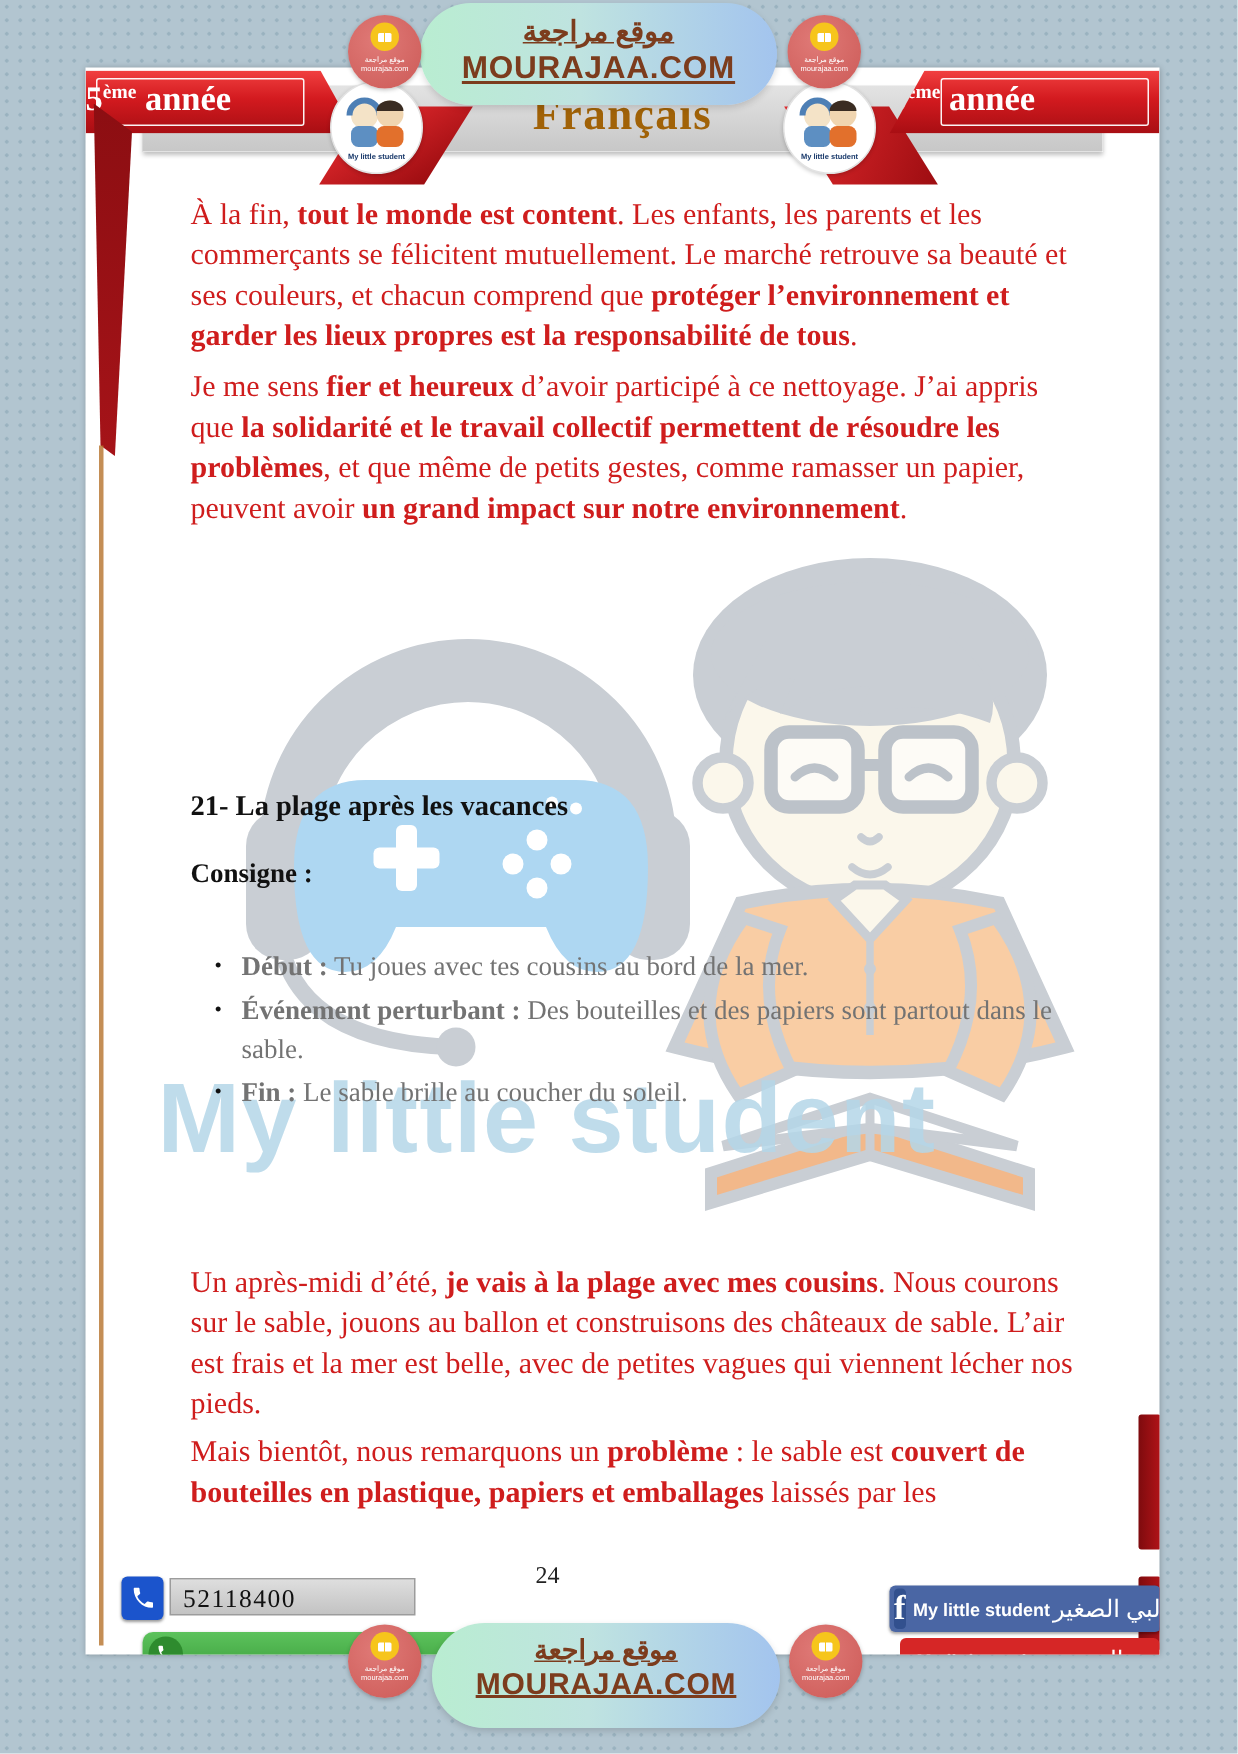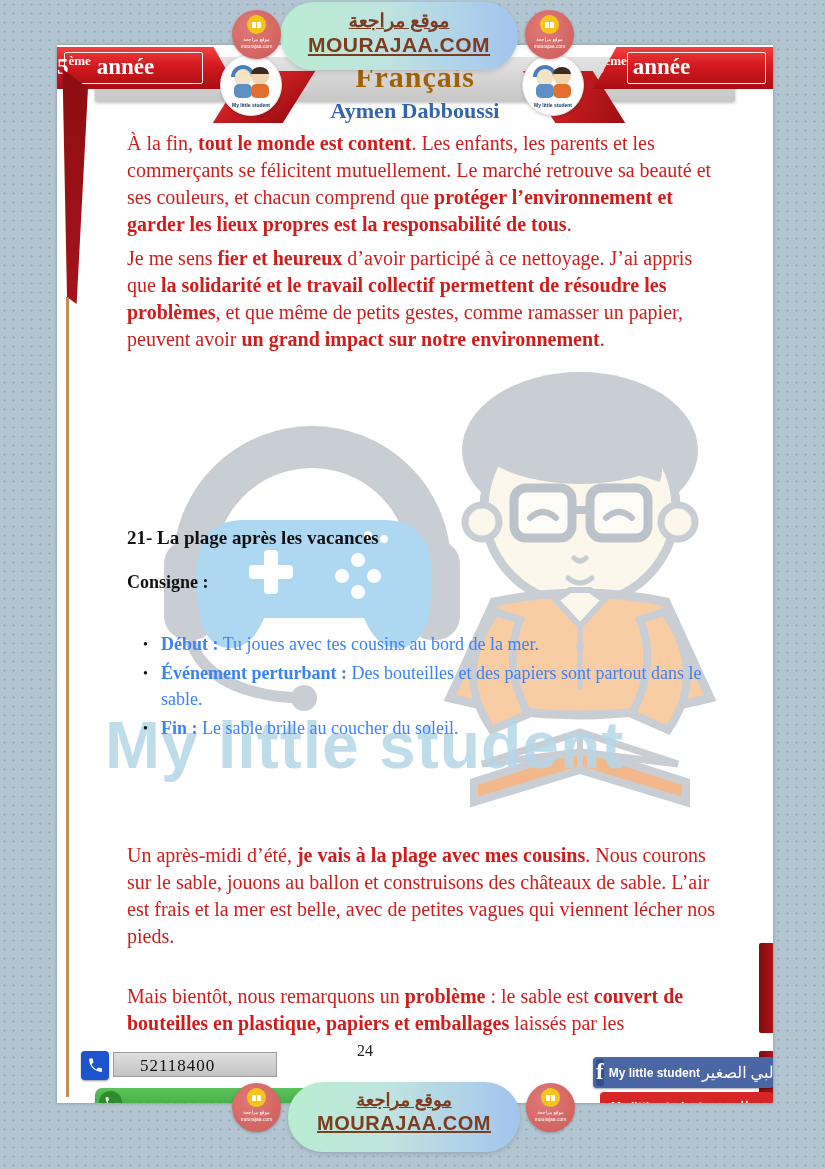--- a/index.html
+++ b/index.html
@@ -43,35 +43,35 @@
   .thinline{left:9px;top:252px;width:3px;height:800px;background:#b5722a;opacity:.8;}
   .stripe-r{left:702px;width:15px;background:linear-gradient(90deg,#7e0b0e,#b21318);border-radius:2px;}
   .author{left:0;top:53px;width:716px;text-align:center;
     font-size:22px;font-weight:bold;color:#3465a8;}
   
   .para{left:70px;width:592px;font-size:20px;line-height:27px;color:#cf1d1d;text-align:left;}
   .section-title{left:70px;top:482px;font-size:19px;font-weight:bold;color:#111;}
   .consigne-label{left:70px;top:527px;font-size:18px;font-weight:bold;color:#111;}
   .consigne-text{left:70px;top:551px;font-size:18px;color:#1c1c1c;}
   ul.bullets{left:104px;top:586px;width:560px;margin:0;padding:0;list-style:none;
-    font-size:18px;line-height:26px;color:#3b82f6;}
+    font-size:18px;line-height:26px;color:#737373;}
   ul.bullets li{position:relative;margin-bottom:3px;}
   ul.bullets li::before{content:"•";position:absolute;left:-18px;top:1px;font-size:14px;color:#111;}
   
   .wm-illu{left:95px;top:305px;width:565px;height:480px;}
   .wm-text{left:48px;top:662px;width:660px;white-space:nowrap;
     font-family:"Liberation Sans",sans-serif;font-size:66px;font-weight:bold;
     letter-spacing:1px;color:rgba(180,214,232,0.85);}
   
   .pageno{left:278px;top:997px;width:60px;text-align:center;font-size:16px;color:#222;}
   .phone-sq{left:24px;top:1006px;width:28px;height:29px;background:#1b54cc;border-radius:4px;
     box-shadow:0 1px 2px rgba(0,0,0,.4);display:flex;align-items:center;justify-content:center;}
   .phone-box{left:56px;top:1007px;width:164px;height:25px;
     background:linear-gradient(180deg,#dedede,#c3c3c3);border:1px solid #9c9c9c;
-    font-size:17px;color:#111;letter-spacing:1px;line-height:25px;padding-left:26px;box-sizing:border-box;}
+    font-size:17px;color:#111;letter-spacing:1px;line-height:25px;padding-left:8px;box-sizing:border-box;}
   .green-badge{left:38px;top:1043px;width:240px;height:30px;border-radius:7px;
     background:linear-gradient(180deg,#5cc25c,#3a9c3a);box-shadow:0 1px 2px rgba(0,0,0,.3);}
   .green-badge .gcirc{position:absolute;left:4px;top:3px;width:23px;height:23px;border-radius:50%;
     background:#2e8b2e;display:flex;align-items:center;justify-content:center;}
   .fb-badge{left:536px;top:1012px;width:181px;height:31px;background:#4a66a4;border-radius:4px;
     display:flex;align-items:center;box-shadow:0 1px 2px rgba(0,0,0,.35);}
   .fb-sq{width:29px;height:27px;margin:0 5px 0 3px;background:#32508e;border-radius:3px;
     color:#fff;font-size:23px;font-weight:bold;text-align:center;line-height:26px;}
   .fb-label{font-family:"Liberation Sans",sans-serif;font-size:12px;font-weight:bold;color:#fff;white-space:nowrap;}
   .fb-ar{font-size:16px;color:#fff;margin-left:2px;white-space:nowrap;}
@@ -120,21 +120,20 @@
   <div class="abs ribbon ribbon-r">
     <div class="inner"></div>
     <div class="grade"><span>5</span><sup>ème</sup><span> année</span></div>
   </div>
 
   <div class="abs tail-l"></div>
   <div class="abs thinline"></div>
   <div class="abs stripe-r" style="top:898px;height:90px;"></div>
   <div class="abs stripe-r" style="top:1006px;height:52px;"></div>
 
-  <div class="abs author">Aymen Dabboussi</div>
 
   <svg class="abs wm-illu" viewBox="0 0 565 480">
 
     <path d="M42 215 A118 118 0 0 1 278 215" fill="none" stroke="#c9ced4" stroke-width="42" stroke-linecap="round"></path>
     <rect x="12" y="190" width="52" height="100" rx="24" fill="#c9ced4"></rect>
     <rect x="256" y="190" width="52" height="100" rx="24" fill="#c9ced4"></rect>
     <path d="M38 290 Q58 345 150 348" fill="none" stroke="#c9ced4" stroke-width="11"></path>
     <circle cx="152" cy="348" r="13" fill="#c9ced4"></circle>
 
     <path d="M92 170 h140 q48 0 48 58 q0 70 -34 70 q-22 0 -34 -30 h-100 q-12 30 -34 30 q-34 0 -34 -70 q0 -58 48 -58 z" fill="#aed7f2"></path>
@@ -185,21 +184,21 @@
   <div class="abs section-title">21- La plage après les vacances</div>
   <div class="abs consigne-label">Consigne :</div>
 
   <ul class="abs bullets">
     <li><span class="b">Début :</span><span> Tu joues avec tes cousins au bord de la mer.</span></li>
     <li><span class="b">Événement perturbant :</span><span> Des bouteilles et des papiers sont partout dans le sable.</span></li>
     <li><span class="b">Fin :</span><span> Le sable brille au coucher du soleil.</span></li>
   </ul>
 
   <div class="abs para" style="top:797px;"><span>Un après-midi d’été, </span><span class="b">je vais à la plage avec mes cousins</span><span>. Nous courons sur le sable, jouons au ballon et construisons des châteaux de sable. L’air est frais et la mer est belle, avec de petites vagues qui viennent lécher nos pieds.</span></div>
-  <div class="abs para" style="top:910px;margin-top:28px;"><span>Mais bientôt, nous remarquons un </span><span class="b">problème</span><span> : le sable est </span><span class="b">couvert de bouteilles en plastique, papiers et emballages</span><span> laissés par les</span></div>
+  <div class="abs para" style="top:910px;"><span>Mais bientôt, nous remarquons un </span><span class="b">problème</span><span> : le sable est </span><span class="b">couvert de bouteilles en plastique, papiers et emballages</span><span> laissés par les</span></div>
 
   <div class="abs pageno">24</div>
 
   <div class="abs phone-sq">
     <svg width="17" height="17" viewBox="0 0 24 24">
         <path fill="#fff" d="M6.6 10.8c1.5 2.8 3.9 5.2 6.7 6.7l2.2-2.2c.3-.3.7-.4 1.1-.2 1.1.4 2.3.6 3.6.6.6 0 1 .4 1 1V20c0 .6-.4 1-1 1C11 21 3 13 3 3.2c0-.6.4-1 1-1h3.5c.6 0 1 .4 1 1 0 1.3.2 2.5.6 3.6.1.4 0 .8-.2 1.1l-2.3 1.9z"></path>
       </svg>
   </div>
   <div class="abs phone-box">52118400</div>
 

